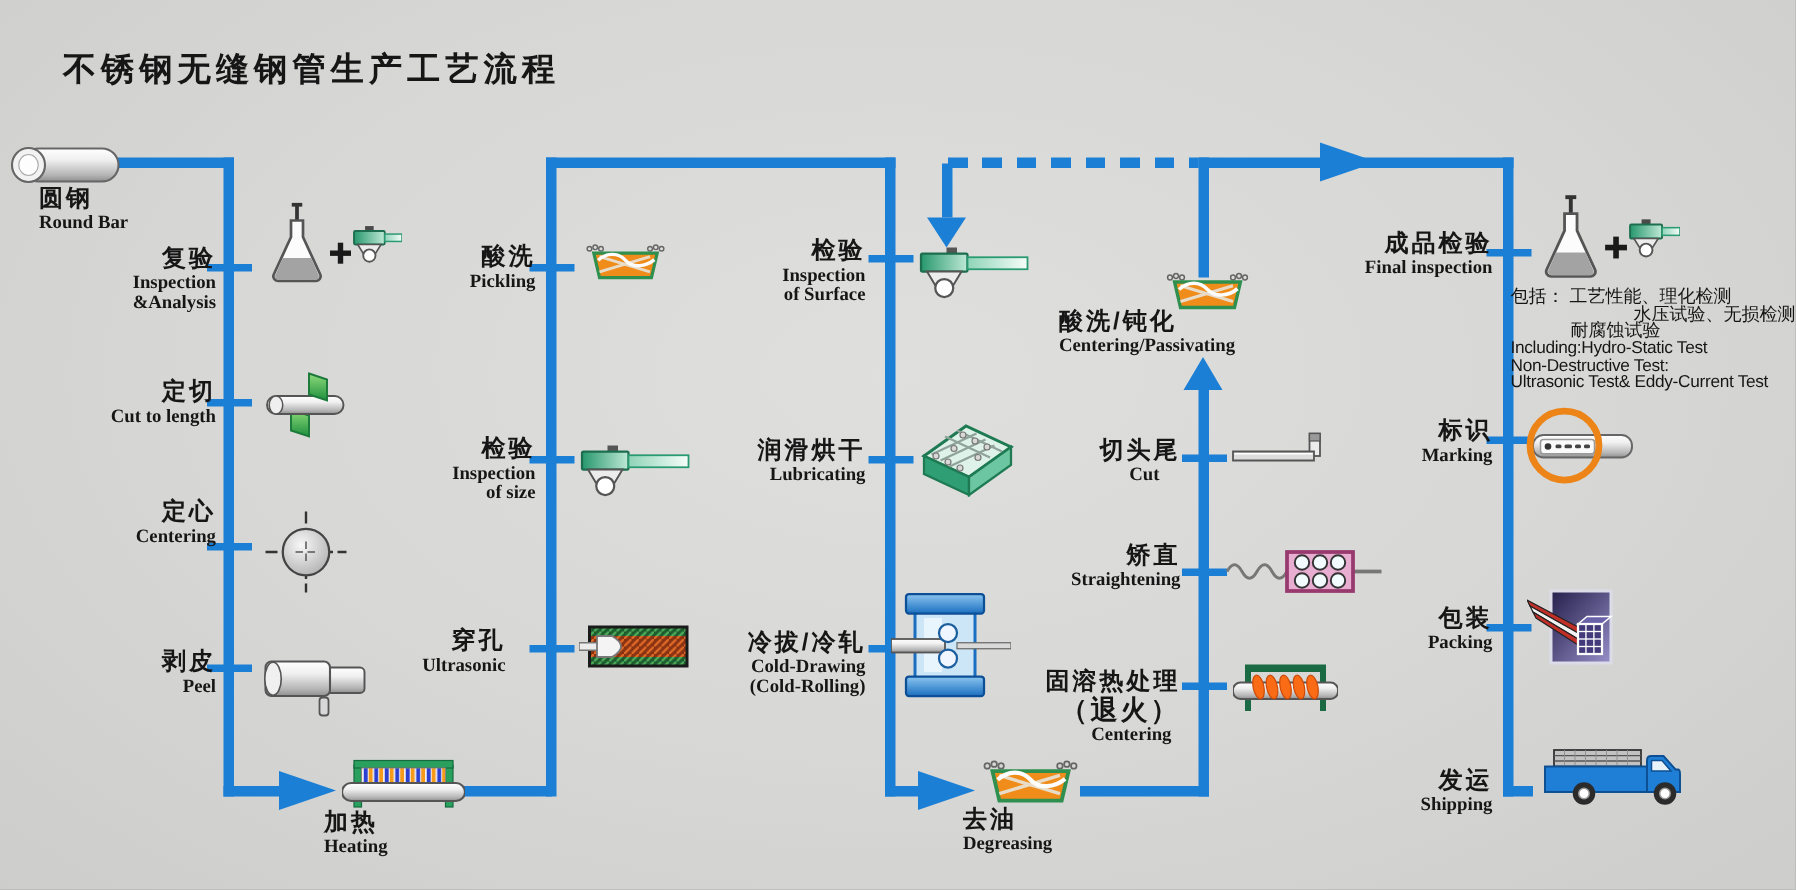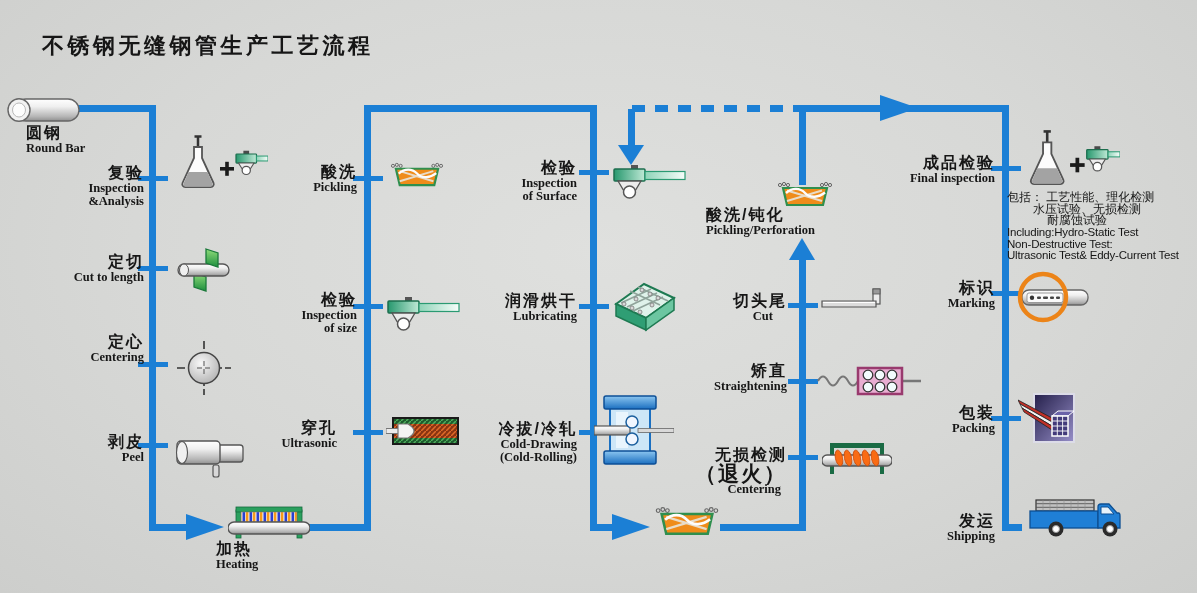--- a/index.html
+++ b/index.html
@@ -27,21 +27,21 @@
   .lab.c{}
   .zh{font-size:16px;font-weight:700;letter-spacing:2px;line-height:19px;white-space:nowrap;}
   .en{font-family:"Liberation Serif", serif;font-size:12.5px;font-weight:700;line-height:12.5px;white-space:nowrap;}
   .title{position:absolute;left:42px;top:31px;}
   .tzh{font-size:22px;font-weight:700;letter-spacing:3.5px;white-space:nowrap;}
   .ten{font-size:17px;font-weight:700;color:var(--orange);margin-top:4px;white-space:nowrap;}
   
   .note{position:absolute;left:1007px;top:192px;width:190px;font-weight:400;}
   .note .nzh{font-size:12px;line-height:11.6px;white-space:nowrap;}
   .note .nen{font-size:11.5px;line-height:11.8px;letter-spacing:-0.2px;white-space:nowrap;}
-  .ind1{padding-left:26px;}
+  .ind1{padding-left:26px;text-align:right;}
   .ind2{padding-left:40px;}
   .ic{position:absolute;}
   .ic svg{display:block;}
 </style>
 </head>
 <body>
 
 <div id="canvas">
 
   <svg width="0" height="0" style="position:absolute" aria-hidden="true">
@@ -481,36 +481,40 @@
   </div>
   <div class="lab r" style="right:620px;top:291px">
     <div class="zh">润滑烘干</div>
     <div class="en">Lubricating</div>
   </div>
   <div class="lab r" style="right:620px;top:419px">
     <div class="zh">冷拔/冷轧</div>
     <div class="en">Cold-Drawing</div>
     <div class="en">(Cold-Rolling)</div>
   </div>
+  <div class="lab c" style="left:642px;top:537px;width:100px">
+    <div class="zh">去油</div>
+    <div class="en">Degreasing</div>
+  </div>
 
   <div class="lab c" style="left:706px;top:205px;width:200px">
     <div class="zh">酸洗/钝化</div>
-    <div class="en">Pickling/Perforation</div>
+    <div class="en">Centering/Passivating</div>
   </div>
   <div class="lab r" style="right:410px;top:291px">
     <div class="zh">切头尾</div>
     <div class="en" style="padding-right:14px">Cut</div>
   </div>
   <div class="lab r" style="right:410px;top:361px">
     <div class="zh">矫直</div>
     <div class="en">Straightening</div>
   </div>
   <div class="lab r" style="right:410px;top:445px">
-    <div class="zh">无损检测</div>
-    <div class="zh" style="font-size:21px">（退火）</div>
+    <div class="zh">固溶热处理</div>
+    <div class="zh" style="font-size:18px">（退火）</div>
     <div class="en" style="padding-right:6px">Centering</div>
   </div>
 
   <div class="lab r" style="right:202px;top:153px">
     <div class="zh">成品检验</div>
     <div class="en">Final inspection</div>
   </div>
   <div class="lab r" style="right:202px;top:278px">
     <div class="zh">标识</div>
     <div class="en">Marking</div>

